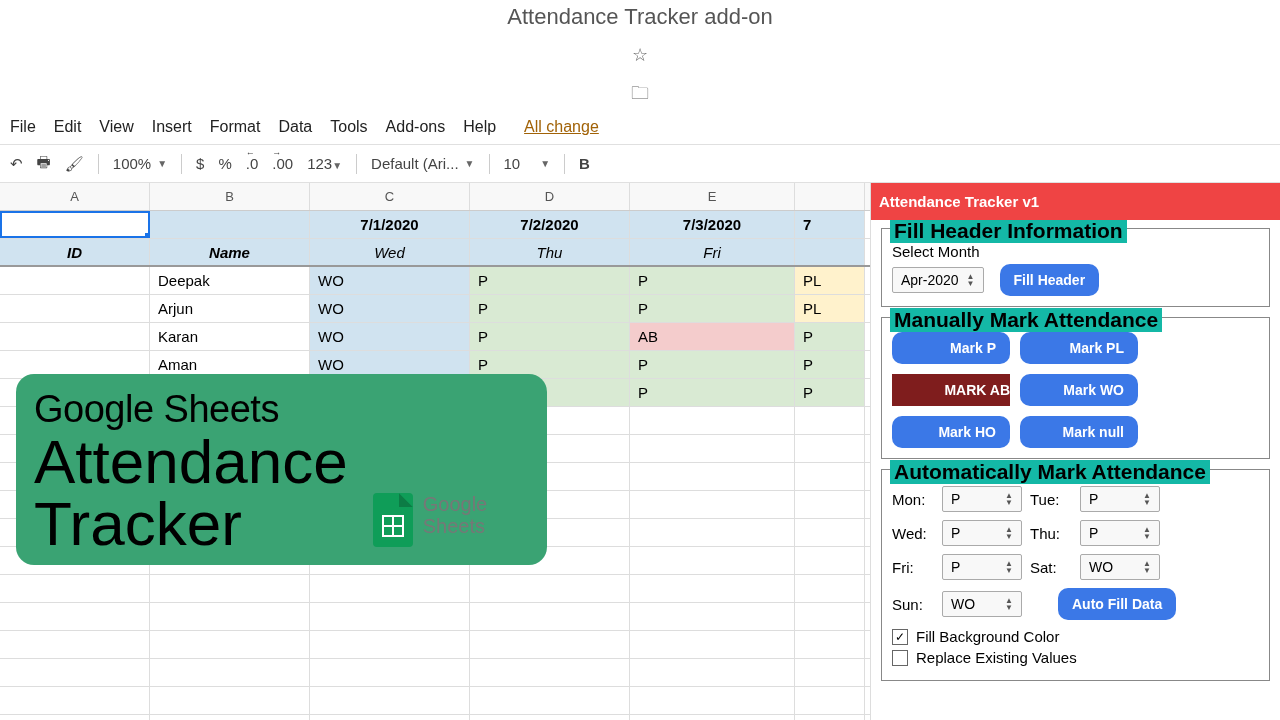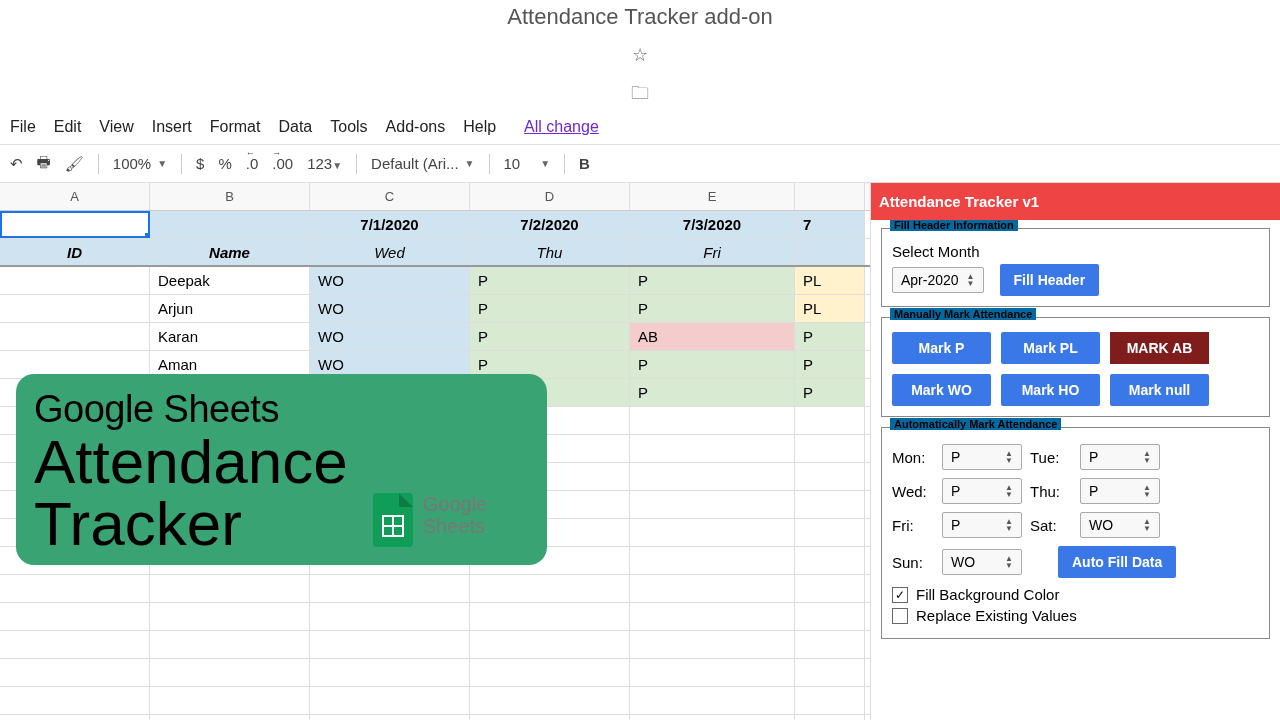--- a/index.html
+++ b/index.html
@@ -7,21 +7,21 @@
 
 
 .top-header { padding: 4px 10px 2px; }
 .doc-title-row { display: flex; align-items: center; gap: 14px; flex-direction: column; }
 .doc-title { font-size: 22px; color: #555; font-weight: 400; }
 .star-icon, .folder-icon { color: #666; font-size: 18px; }
 
 
 .menu-bar { display: flex; gap: 18px; padding: 6px 10px 8px; font-size: 16px; color: #222; }
 .menu-item { cursor: pointer; }
-.all-changes { text-decoration: underline; color: #6d28d9; margin-left: 10px; }
+.all-changes { text-decoration: underline; color: #a16207; margin-left: 10px; }
 
 
 .toolbar { display: flex; align-items: center; gap: 14px; padding: 6px 10px; border-top: 1px solid #e0e0e0; border-bottom: 1px solid #e0e0e0; color: #444; font-size: 15px; }
 .toolbar .sep { width: 1px; height: 20px; background: #ccc; }
 .tb-btn { cursor: pointer; }
 .zoom-sel, .font-sel, .size-sel { display: flex; align-items: center; gap: 6px; }
 .dd-arrow { font-size: 10px; color: #666; }
 
 
 .main { display: flex; height: calc(720px - 118px); }
@@ -51,29 +51,29 @@
 .sel-cell { border: 2px solid #1a73e8; position: relative; }
 .sel-handle { position: absolute; right: -4px; bottom: -4px; width: 7px; height: 7px; background: #1a73e8; }
 
 
 .empty-rows { position: relative; height: 400px; background: #fff; }
 
 
 .sb-header { background: #ef4444; color: #fff; font-weight: bold; padding: 10px 8px; font-size: 15px; }
 .sb-body { padding: 8px 10px; overflow-y: auto; flex: 1; }
 .panel { border: 1px solid #888; padding: 8px 10px 10px; margin-bottom: 10px; position: relative; }
-.panel-title { position: absolute; top: -10px; left: 8px; background: #0369a1; padding: 0 4px; font-weight: bold; font-size: 11px; }
+.panel-title { position: absolute; top: -10px; left: 8px; background: #14b8a6; padding: 0 4px; font-weight: bold; font-size: 21px; }
 .panel-label { font-size: 15px; margin: 6px 0 4px; font-weight: 500; }
 .month-row { display: flex; align-items: center; gap: 16px; margin-top: 4px; }
 .spinner { display: flex; align-items: center; border: 1px solid #aaa; padding: 4px 8px; background: #f8f8f8; font-size: 14px; gap: 8px; border-radius: 2px; }
 .spin-arrows { display: flex; flex-direction: column; font-size: 8px; line-height: 7px; color: #555; }
-.btn-blue { background: #3b78e7; color: #fff; border: none; padding: 8px 14px; font-weight: bold; font-size: 14px; cursor: pointer; border-radius: 2px; }
+.btn-blue { background: #3b78e7; color: #fff; border: none; padding: 8px 14px; font-weight: bold; font-size: 14px; cursor: pointer; border-radius: 10px; }
 .btn-red { background: #7f1d1d; color: #fff; border: none; padding: 8px 0; font-weight: bold; font-size: 14px; cursor: pointer; border-radius: 0; }
 .btn-grid { display: flex; flex-wrap: wrap; gap: 10px; margin-top: 6px; }
-.btn-grid .btn-blue, .btn-grid .btn-red { width: 99px; text-align: center; }
+.btn-grid .btn-blue, .btn-grid .btn-red { width: 118px; text-align: right; }
 
 .auto-row { display: flex; align-items: center; gap: 8px; margin: 8px 0; font-size: 15px; }
 .auto-row .day-lbl { width: 42px; }
 .auto-row .spinner { width: 80px; justify-content: space-between; }
 .chk-row { display: flex; align-items: center; gap: 8px; font-size: 15px; margin: 4px 0; }
 .chk-box { width: 16px; height: 16px; border: 1.5px solid #666; display: inline-flex; align-items: center; justify-content: center; font-size: 12px; }
 .sb-footer { font-size: 14px; color: #1a73e8; padding: 4px 10px; display: flex; align-items: center; gap: 6px; border-top: 1px solid #eee; }
 .sb-footer .copy { font-weight: bold; }
 .tractor { font-size: 11px; color: #888; }
 

